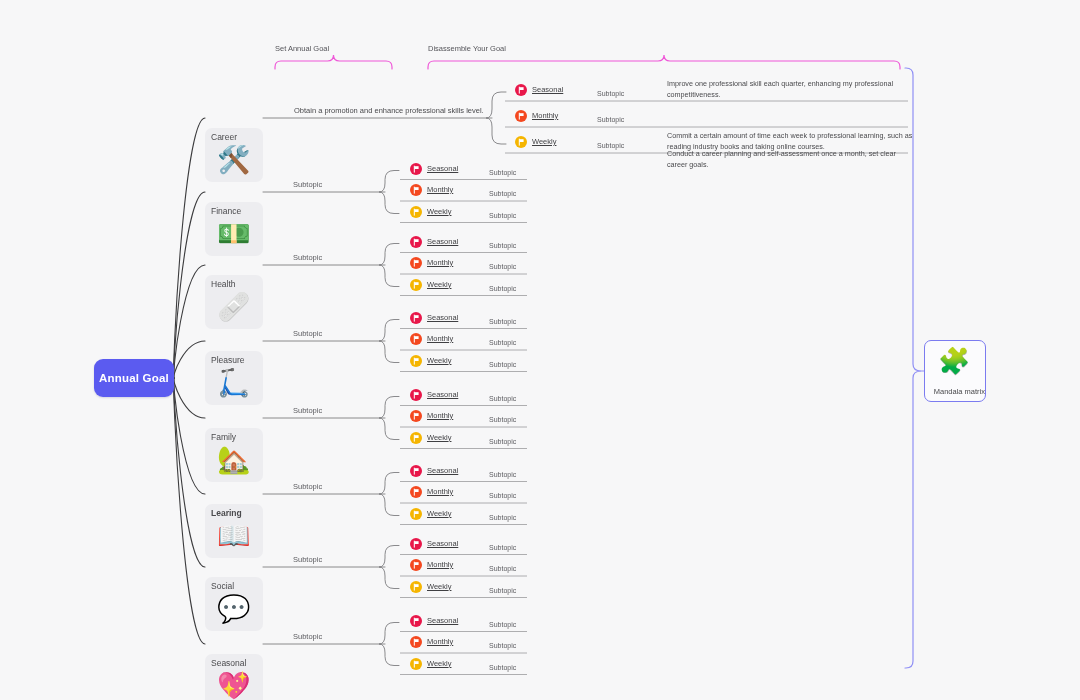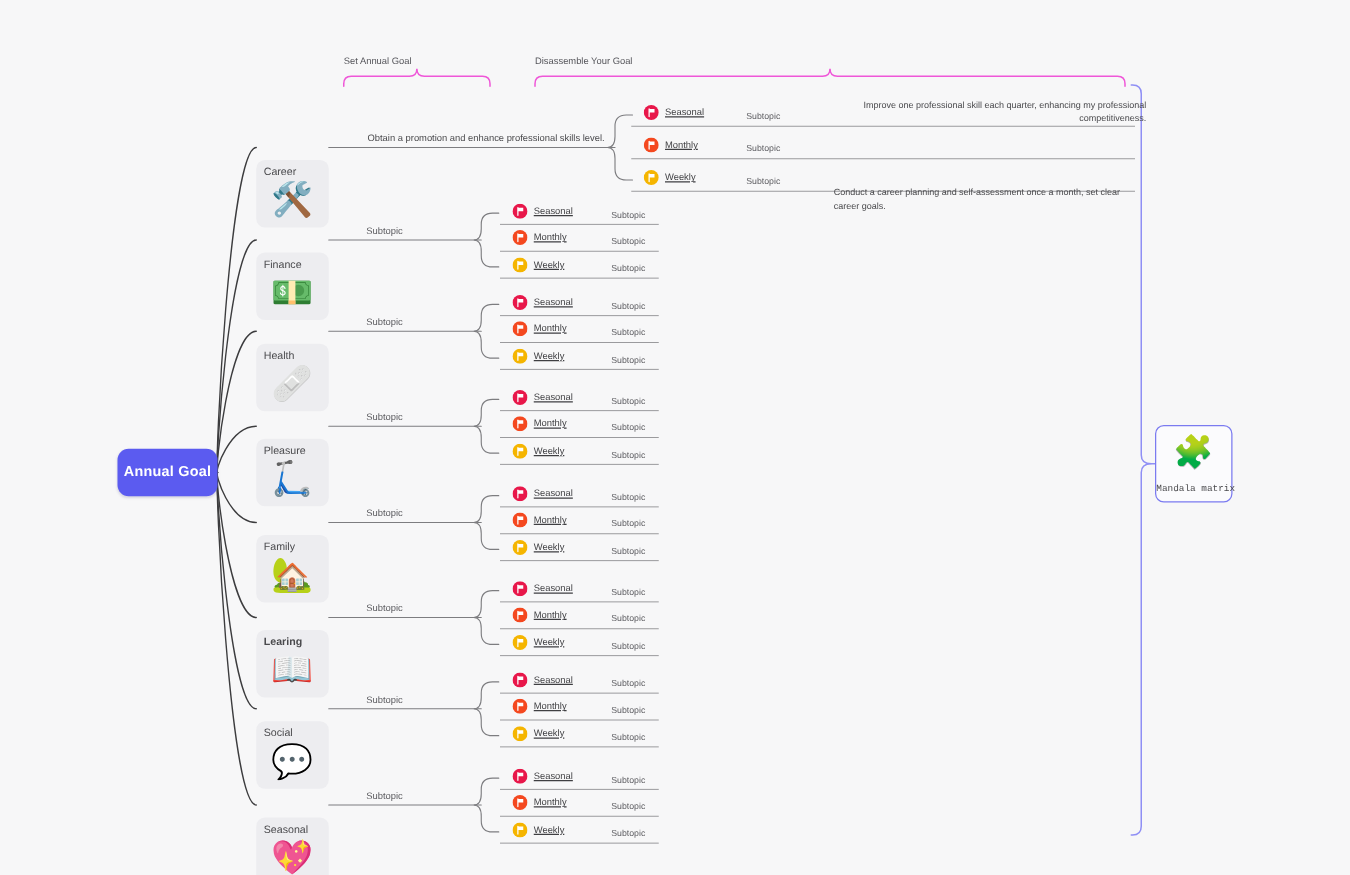--- a/index.html
+++ b/index.html
@@ -158,25 +158,24 @@
     top: 5px;
     text-align: center;
     font-size: 26px;
     line-height: 30px;
     user-select: none;
   }
   .mandala-label {
     position: absolute;
     left: 0; right: 0;
     bottom: 5px;
-    text-align: left;
+    text-align: right;
     font-size: 7.5px;
     color: #4a4a4d;
     white-space: nowrap;
-    font-family: Liberation Mono, monospace;
   }
 </style>
 </head>
 <body>
 
 <div id="canvas">
 
   <svg id="svg-layer" viewBox="0 0 1080 700" xmlns="http://www.w3.org/2000/svg">
     <g id="root-connectors" stroke="#3c3c3e" stroke-width="1.1" fill="none" stroke-linecap="round">
         <path d="M 174 378 C 171.5 378, 183.5 118, 205 118"></path>
@@ -257,21 +256,21 @@
       <div class="leaf-row" style="left: 515px; top: 83px; width: 403px;">
         <span class="leaf-flag">
           <svg width="12" height="12" viewBox="0 0 12 12">
             <circle cx="6" cy="6" r="6" fill="#e8174a"></circle>
             <path d="M4.3 3.1 V9.2" stroke="#ffffff" stroke-width="1" stroke-linecap="round"></path>
             <path d="M4.3 3.2 H8.6 V6.0 H4.3 Z" fill="#ffffff"></path>
           </svg>
         </span>
         <span class="leaf-name">Seasonal</span>
         <span class="leaf-sub" style="left: 82px;">Subtopic</span>
-        <span class="leaf-desc" style="left: 152px; text-align: right;">Improve one professional skill each quarter, enhancing my professional competitiveness.</span>
+        <span class="leaf-desc" style="left: 152px;">Improve one professional skill each quarter, enhancing my professional competitiveness.</span>
       </div>
       <div class="leaf-row" style="left: 515px; top: 109px; width: 403px;">
         <span class="leaf-flag">
           <svg width="12" height="12" viewBox="0 0 12 12">
             <circle cx="6" cy="6" r="6" fill="#f4481f"></circle>
             <path d="M4.3 3.1 V9.2" stroke="#ffffff" stroke-width="1" stroke-linecap="round"></path>
             <path d="M4.3 3.2 H8.6 V6.0 H4.3 Z" fill="#ffffff"></path>
           </svg>
         </span>
         <span class="leaf-name">Monthly</span>
@@ -281,20 +280,21 @@
       <div class="leaf-row" style="left: 515px; top: 135px; width: 403px;">
         <span class="leaf-flag">
           <svg width="12" height="12" viewBox="0 0 12 12">
             <circle cx="6" cy="6" r="6" fill="#f5b500"></circle>
             <path d="M4.3 3.1 V9.2" stroke="#ffffff" stroke-width="1" stroke-linecap="round"></path>
             <path d="M4.3 3.2 H8.6 V6.0 H4.3 Z" fill="#ffffff"></path>
           </svg>
         </span>
         <span class="leaf-name">Weekly</span>
         <span class="leaf-sub" style="left: 82px;">Subtopic</span>
+        <span class="leaf-desc" style="left: 152px;">Commit a certain amount of time each week to professional learning, such as reading industry books and taking online courses.</span>
       </div>
       <div class="topic-card" style="left: 205px; top: 165px;">
         <div class="topic-label">Finance</div>
         <div class="topic-emoji">💵</div>
       </div>
       <div class="branch-label" style="left: 293px; top: 180px;">Subtopic</div>
       <div class="leaf-row" style="left: 410px; top: 161.5px; width: 127px;">
         <span class="leaf-flag">
           <svg width="12" height="12" viewBox="0 0 12 12">
             <circle cx="6" cy="6" r="6" fill="#e8174a"></circle>

